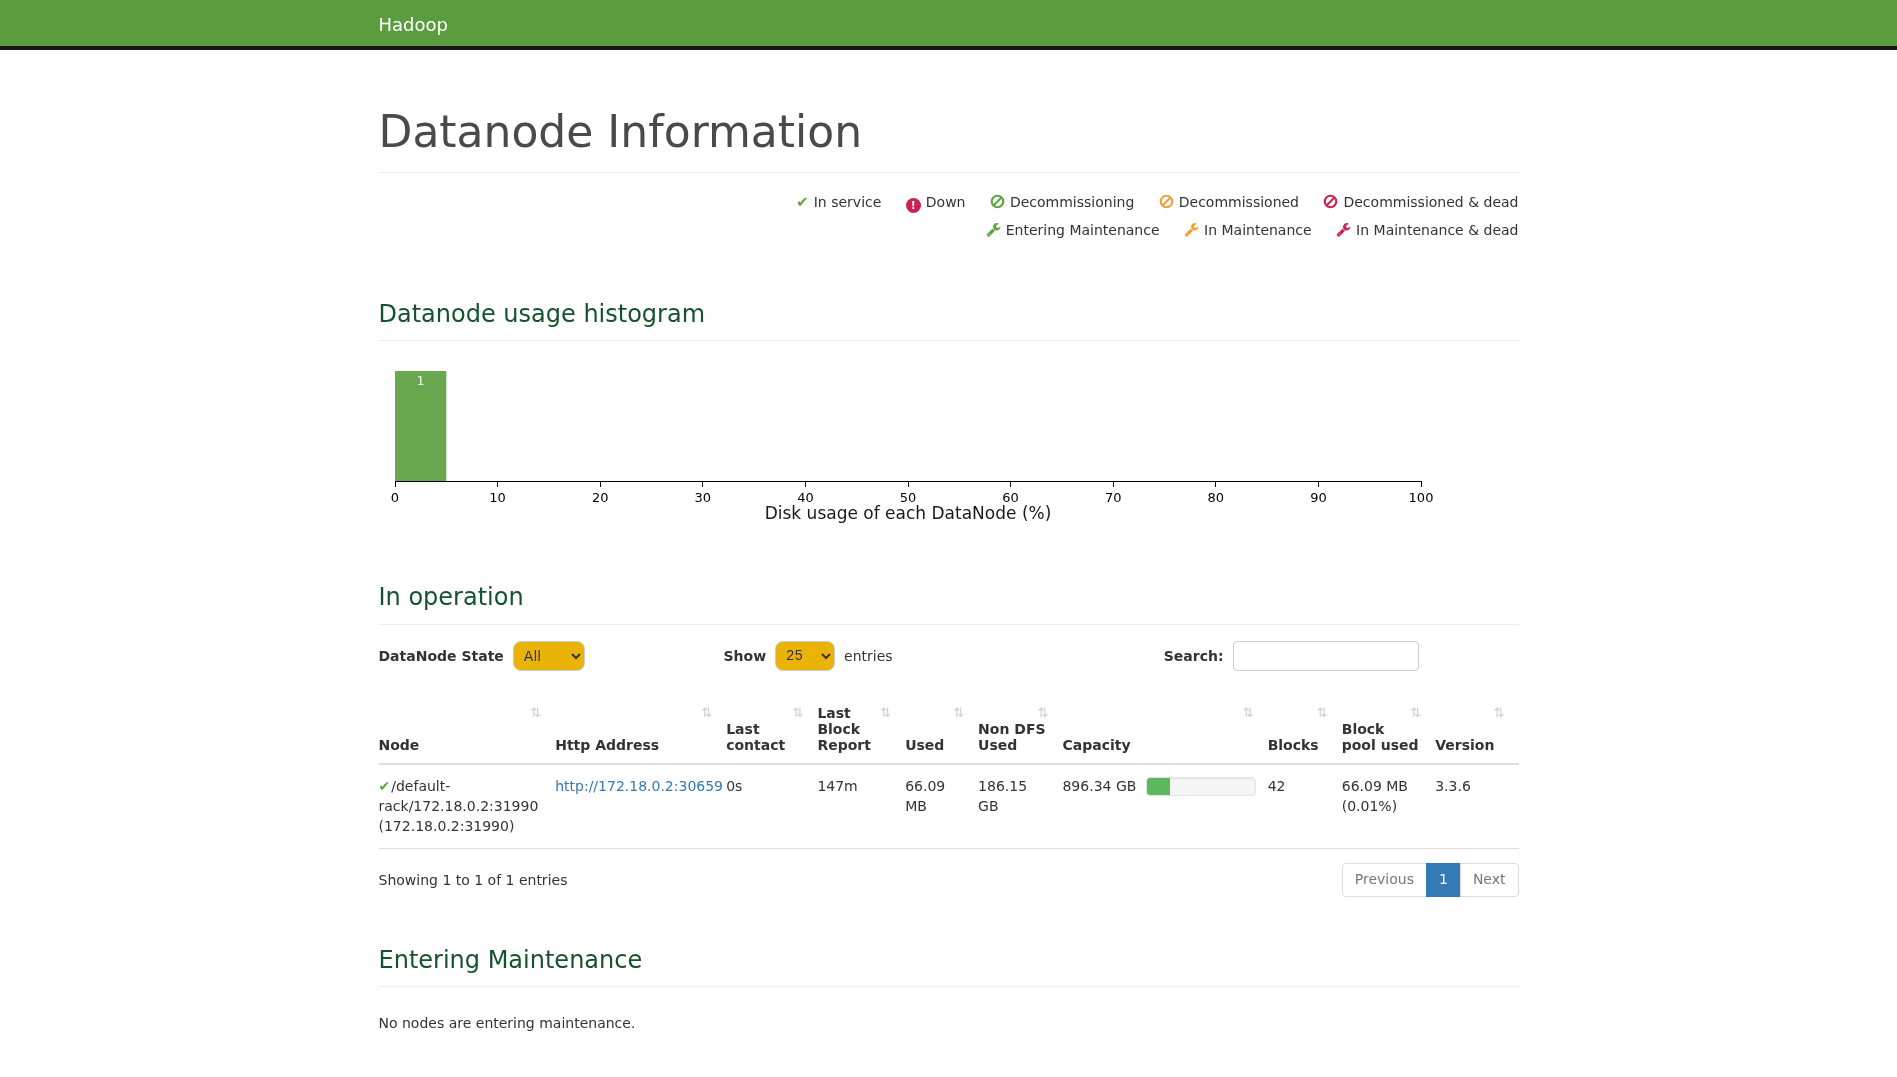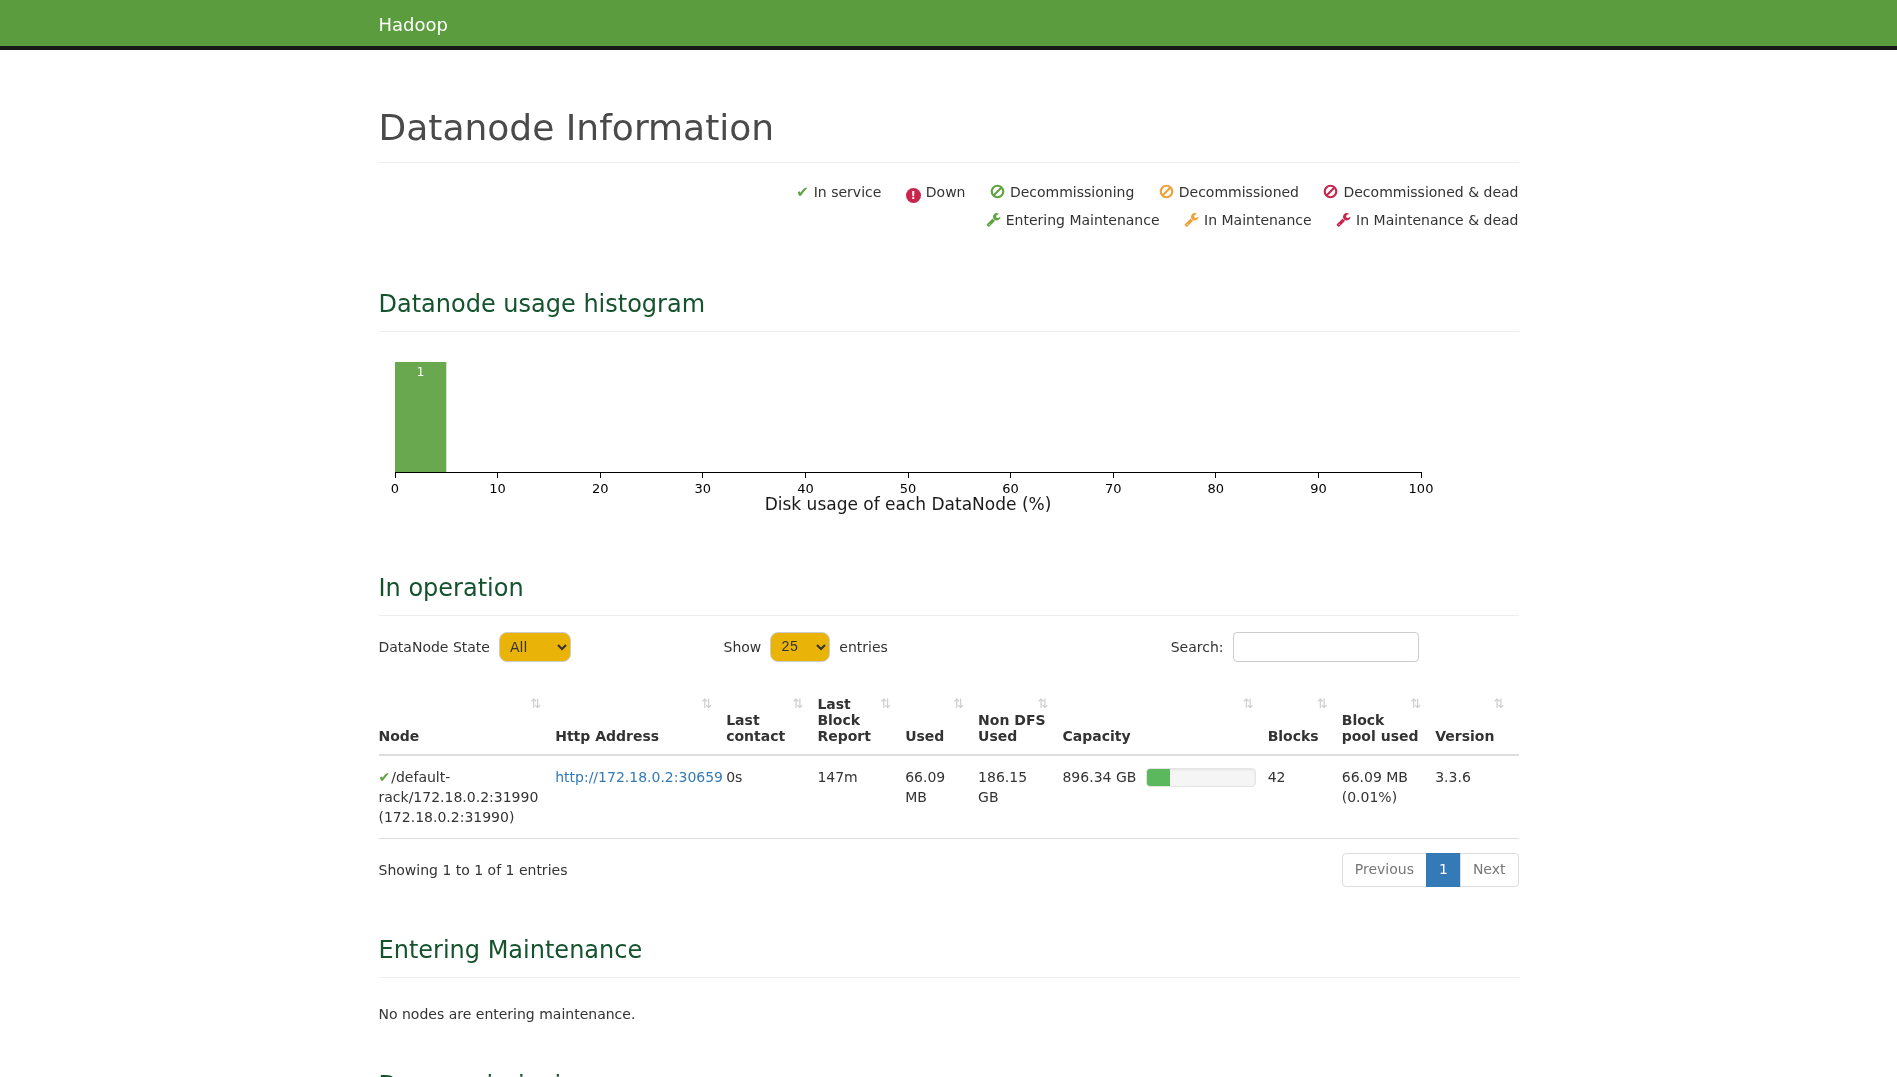--- a/index.html
+++ b/index.html
@@ -16,21 +16,21 @@
   .navbar .container { display:flex; align-items:stretch; }
   .brand { color:#fff; font-size:18px; line-height:20px; padding:15px 14px 4px 0; text-decoration:none; }
   .nav { display:flex; list-style:none; margin:0; padding:0; }
   .nav a { display:block; color:#dde7d8; text-decoration:none; padding:15px 15px; line-height:20px; font-size:14px; }
   .nav a.active { background:#3e692a; color:#fff; }
   .caret { display:inline-block; margin-left:4px; width:0; height:0; vertical-align:middle;
     border-left:4px solid transparent; border-right:4px solid transparent; border-top:4px solid #dde7d8; }
 
   
   .ph-main { margin:57px 0 0; padding-bottom:14px; border-bottom:1px solid #eee; }
-  .ph-main h1 { margin:0; font-size:36px; font-weight:400; color:#4a4a4a; line-height:1.15; }
+  .ph-main h1 { margin:0; font-size:44px; font-weight:400; color:#4a4a4a; line-height:1.15; }
   .ph-section { margin:56px 0 0; padding-bottom:12px; border-bottom:1px solid #eee; }
   .ph-section h1 { margin:0; font-size:24px; font-weight:400; color:#14532d; line-height:1.15; }
 
   
   .legend { margin-top:16px; text-align:right; }
   .legend-row { line-height:26px; }
   .legend-item { margin-left:20px; white-space:nowrap; color:#333; }
   .licon { display:inline-block; vertical-align:-2px; margin-right:5px; }
   .ok-check { color:#5fa341; font-weight:bold; font-size:15px; vertical-align:baseline; }
   .down-circle { width:15px; height:15px; border-radius:50%; background:#c7254e; color:#fff;
@@ -43,21 +43,21 @@
   .axis line, .axis path { stroke:#000; stroke-width:1; shape-rendering:crispEdges; }
   .tick-label { font-size:13px; fill:#000; }
   .axis-title { font-size:17px; fill:#1a1a1a; }
   .bar { fill:#6aa84f; }
   .bar-label { fill:#fff; font-size:12px; }
 
   
   .controls { position:relative; margin-top:16px; height:36px; }
   .ctrl { position:absolute; top:0; display:flex; align-items:center; }
   .ctrl-state { left:0; } .ctrl-length { left:345px; } .ctrl-search { right:100px; }
-  .ctrl label { margin-right:9px; font-weight:400; }
+  .ctrl label { margin-right:9px; font-weight:700; }
   .ctrl .after-label { margin-left:9px; }
   select { height:30px; border:1px solid #ccc; border-radius:8px; background:#eab308; color:#333;
     font-size:14px; font-family:inherit; padding:3px 6px; }
   .sel-state { width:72px; } .sel-length { width:60px;font-family:Liberation Mono, monospace; }
   .search-input { width:186px; height:30px; border:1px solid #ccc; border-radius:4px; padding:4px 8px;
     font-size:14px; font-family:inherit; color:#333; }
 
   
   table.dn { width:100%; border-collapse:collapse; table-layout:fixed; margin-top:20px; }
   th { text-align:left; vertical-align:bottom; font-weight:bold; color:#333;

